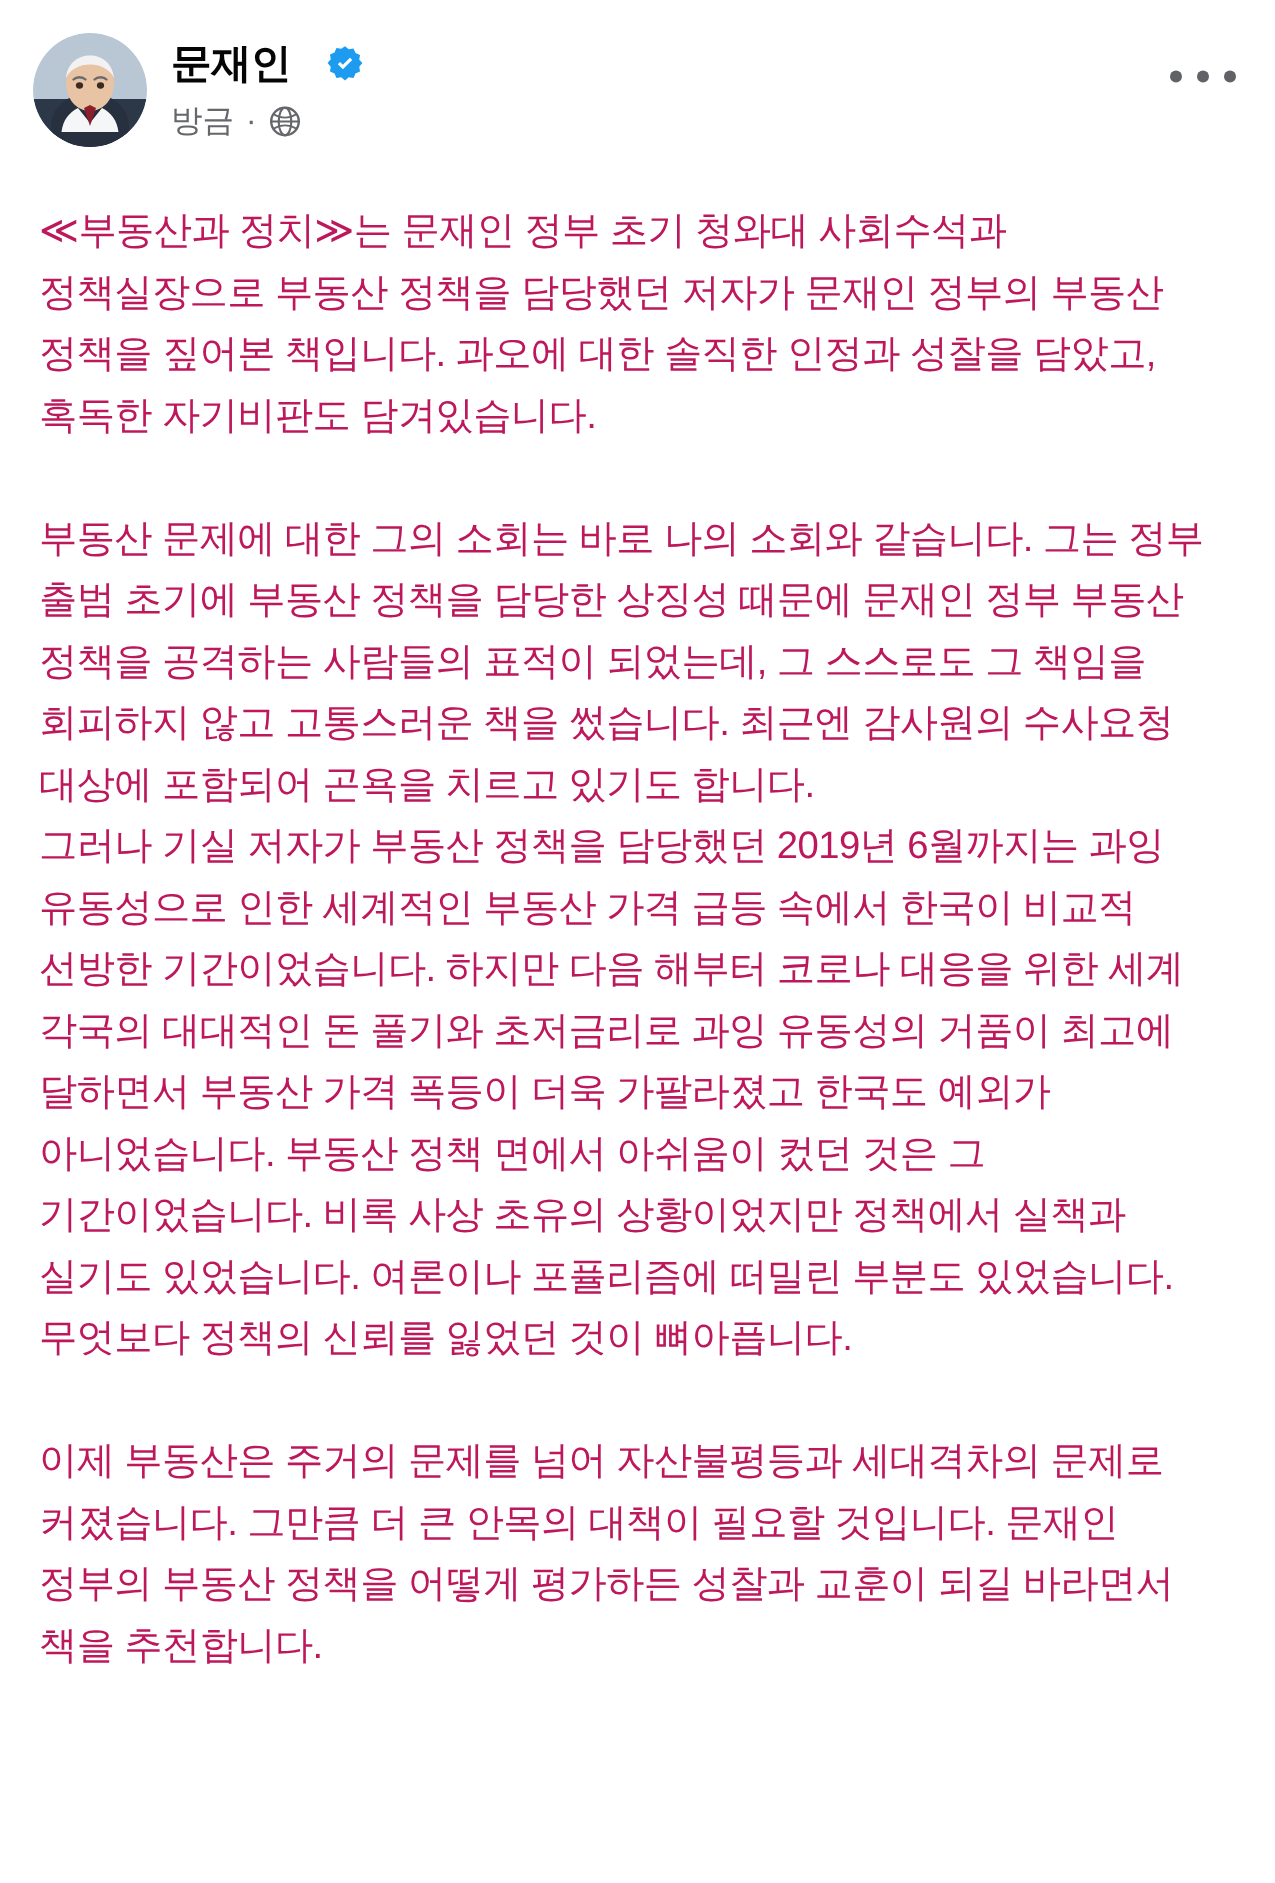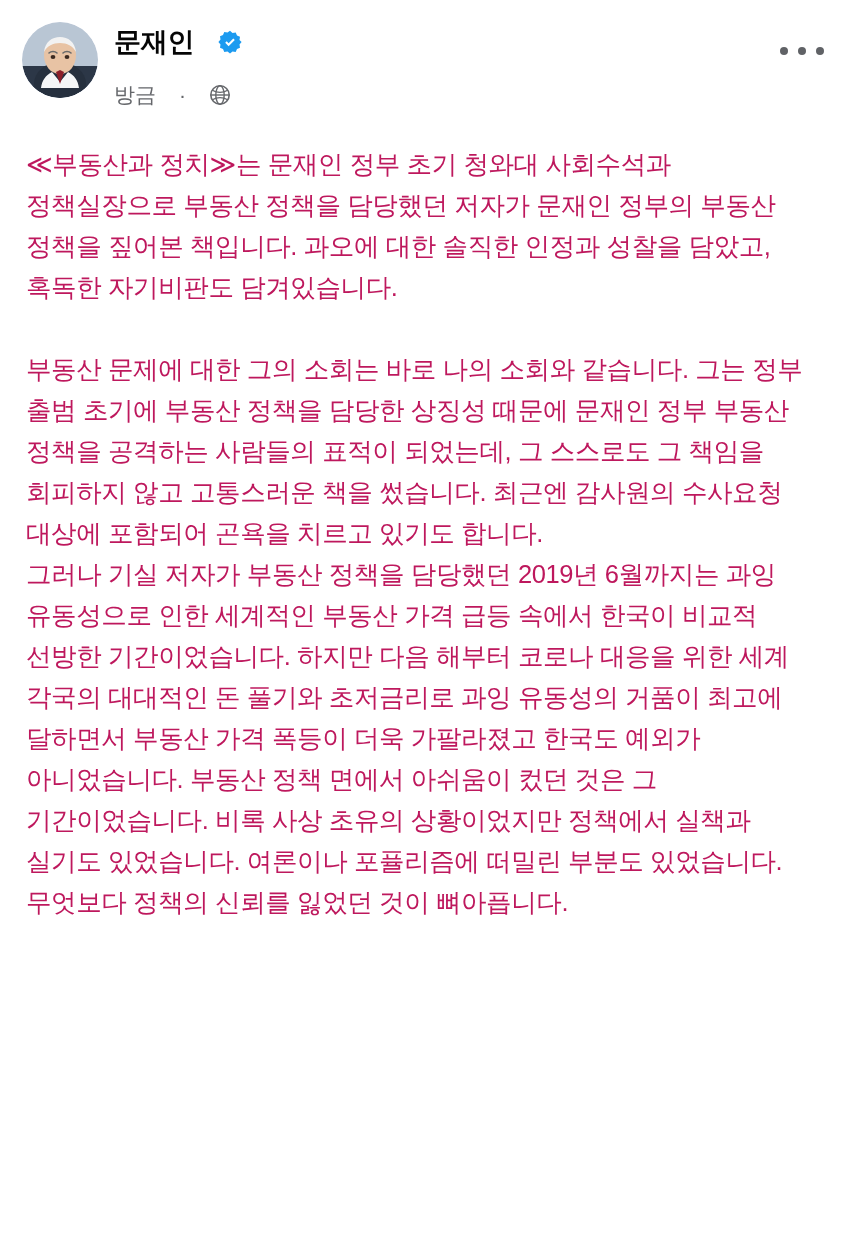--- a/index.html
+++ b/index.html
@@ -67,22 +67,22 @@
     width: 24px;
     height: 24px;
     display: inline-block;
     flex: 0 0 24px;
   }
   .verified-badge svg { display: block; width: 24px; height: 24px; }
 
   .meta-row {
     display: flex;
     align-items: center;
-    gap: 23px;
-    margin-top: 24px;
+    gap: 8px;
+    margin-top: 10px;
   }
   .timestamp {
     font-size: 21px;
     color: #65676b;
     line-height: 1.2;
   }
   .meta-sep {
     font-size: 21px;
     color: #65676b;
   }
@@ -186,15 +186,16 @@
       <span></span>
     </div>
   </div>
 
   <div class="post-body">
     <p>≪부동산과 정치≫는 문재인 정부 초기 청와대 사회수석과 정책실장으로 부동산 정책을 담당했던 저자가 문재인 정부의 부동산 정책을 짚어본 책입니다. 과오에 대한 솔직한 인정과 성찰을 담았고, 혹독한 자기비판도 담겨있습니다.</p>
     <div class="para-gap"></div>
     <p>부동산 문제에 대한 그의 소회는 바로 나의 소회와 같습니다. 그는 정부 출범 초기에 부동산 정책을 담당한 상징성 때문에 문재인 정부 부동산 정책을 공격하는 사람들의 표적이 되었는데, 그 스스로도 그 책임을 회피하지 않고 고통스러운 책을 썼습니다. 최근엔 감사원의 수사요청 대상에 포함되어 곤욕을 치르고 있기도 합니다.
 그러나 기실 저자가 부동산 정책을 담당했던 2019년 6월까지는 과잉 유동성으로 인한 세계적인 부동산 가격 급등 속에서 한국이 비교적 선방한 기간이었습니다. 하지만 다음 해부터 코로나 대응을 위한 세계 각국의 대대적인 돈 풀기와 초저금리로 과잉 유동성의 거품이 최고에 달하면서 부동산 가격 폭등이 더욱 가팔라졌고 한국도 예외가 아니었습니다. 부동산 정책 면에서 아쉬움이 컸던 것은 그 기간이었습니다. 비록 사상 초유의 상황이었지만 정책에서 실책과 실기도 있었습니다. 여론이나 포퓰리즘에 떠밀린 부분도 있었습니다. 무엇보다 정책의 신뢰를 잃었던 것이 뼈아픕니다.</p>
     <div class="para-gap"></div>
+    <p>이제 부동산은 주거의 문제를 넘어 자산불평등과 세대격차의 문제로 커졌습니다. 그만큼 더 큰 안목의 대책이 필요할 것입니다. 문재인 정부의 부동산 정책을 어떻게 평가하든 성찰과 교훈이 되길 바라면서 책을 추천합니다.</p>
   </div>
 
 </div>
 
 </body></html>

